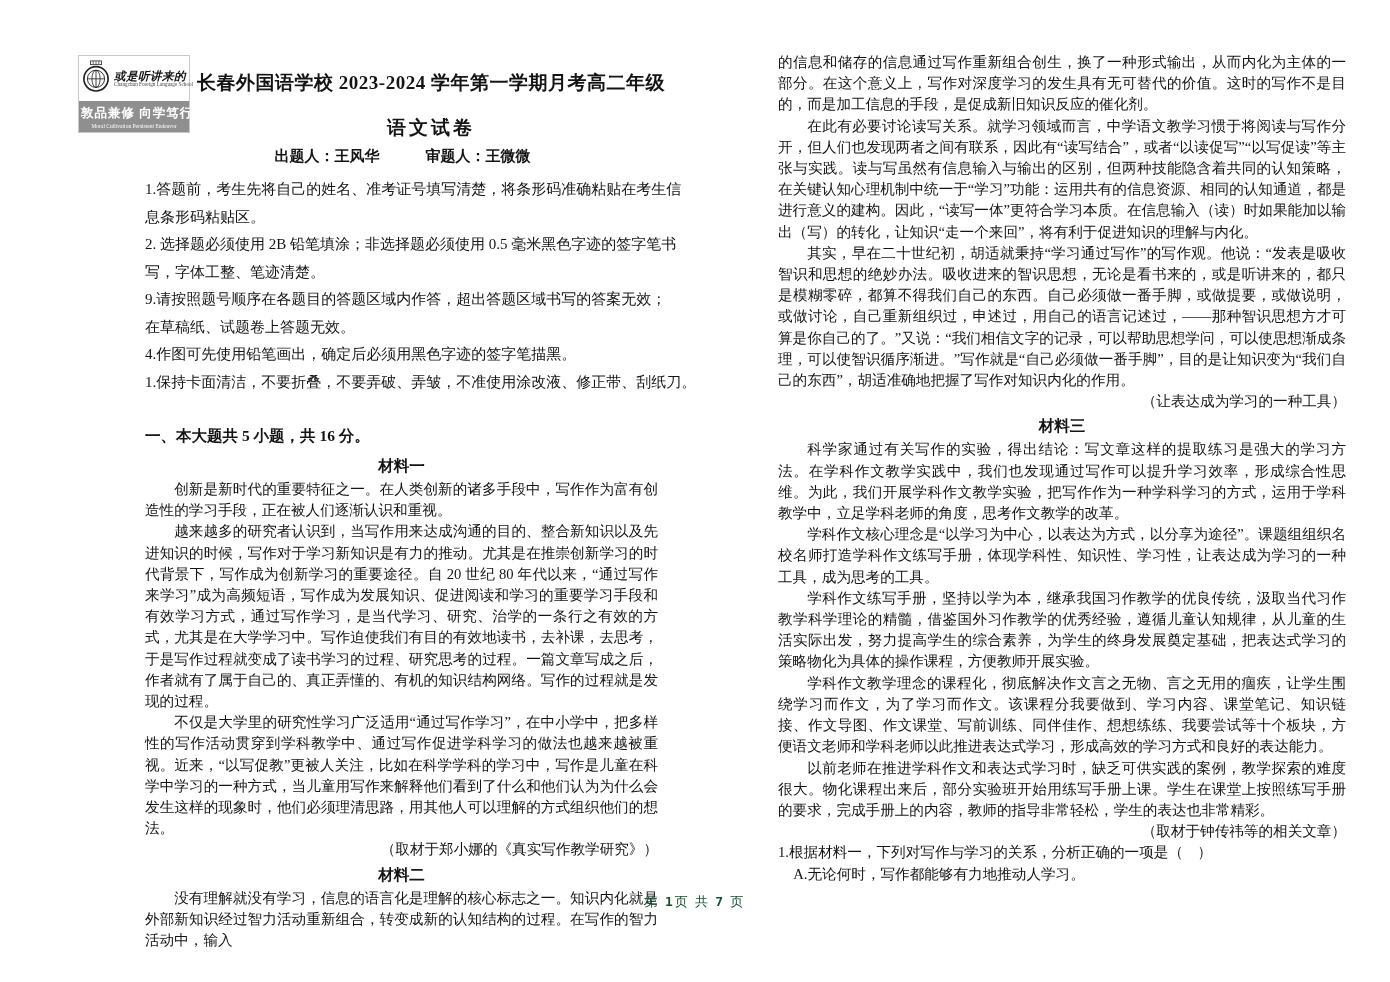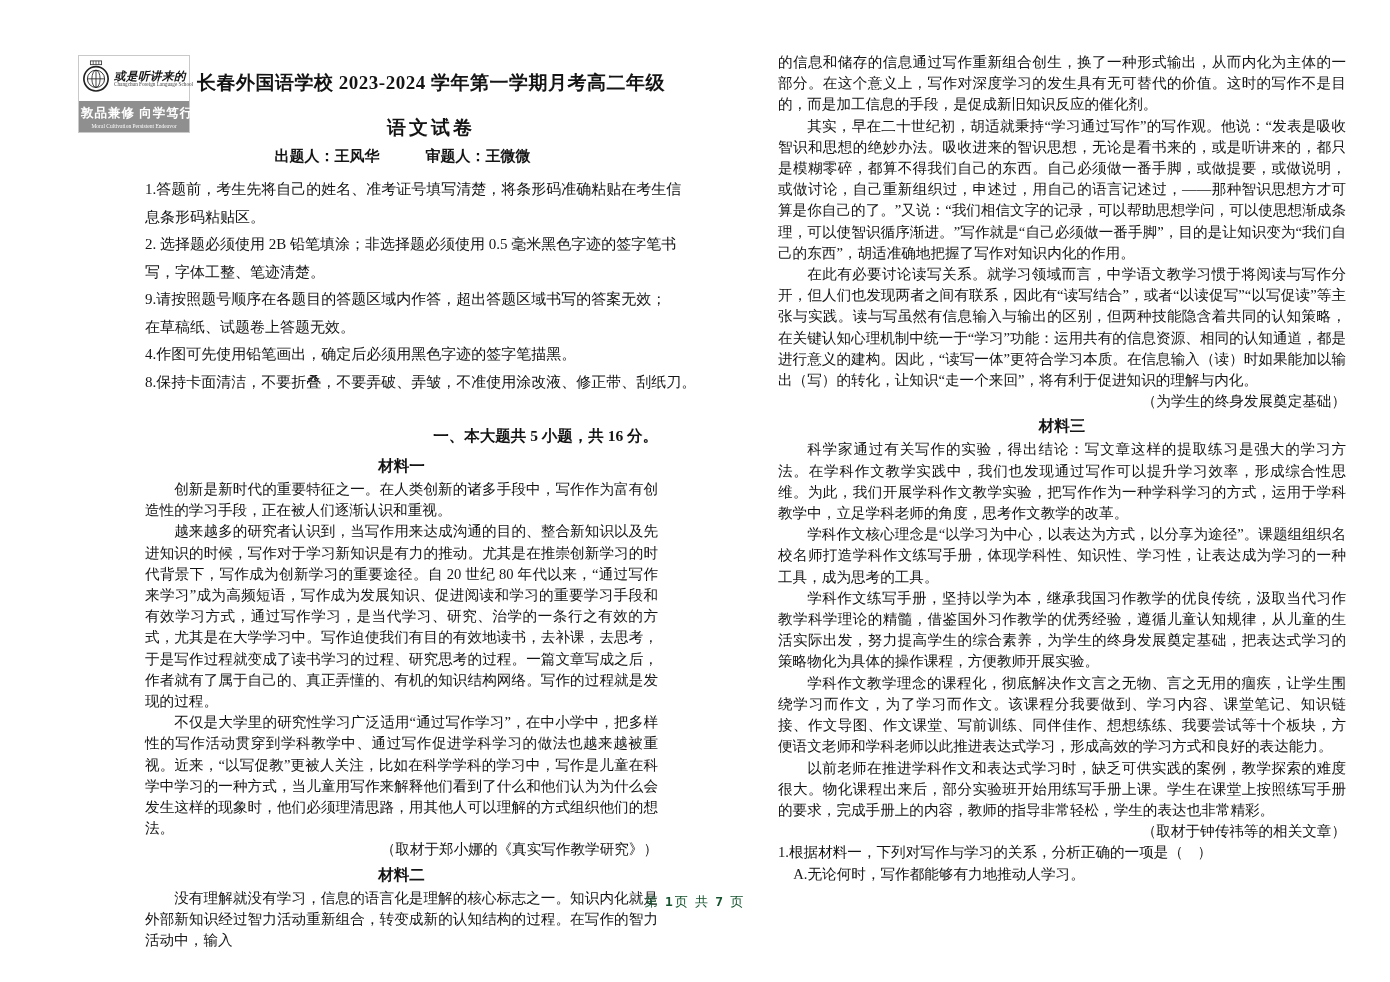--- a/index.html
+++ b/index.html
@@ -27,21 +27,21 @@
   
   .notice{position:absolute;left:145px;top:176px;width:522px;font-size:15px;line-height:27.5px;}
   .notice div{white-space:nowrap;}
 
   
   .col{font-size:14.6px;line-height:21.2px;text-align:justify;}
   .col p{margin:0;}
   .col h3{margin:2px 0;text-align:center;font-size:15.5px;font-weight:bold;line-height:23px;}
   .indent{text-indent:2em;}
   .source{text-align:right;}
-  .sec-heading{font-weight:bold;font-size:15.5px;line-height:24px;margin-bottom:6px;text-align:right;}
+  .sec-heading{font-weight:bold;font-size:15.5px;line-height:24px;margin-bottom:6px;text-align:left;}
   .col-left{position:absolute;left:145px;top:424px;width:513px;}
   .col-right{position:absolute;left:778px;top:52px;width:568px;}
   .question{margin-top:1px;}
   .option{padding-left:1.05em;}
 
   
   .footer{position:absolute;left:0;top:893px;width:100%;text-align:center;
           font-size:13px;letter-spacing:2px;color:#14532d;}
   .footer b{font-family:"DejaVu Sans Mono","Liberation Mono",monospace;font-size:13px;}
 </style>
@@ -86,39 +86,39 @@
   </div>
 
   <div class="notice">
     <div>1.答题前，考生先将自己的姓名、准考证号填写清楚，将条形码准确粘贴在考生信</div>
     <div>息条形码粘贴区。</div>
     <div>2. 选择题必须使用 2B 铅笔填涂；非选择题必须使用 0.5 毫米黑色字迹的签字笔书</div>
     <div>写，字体工整、笔迹清楚。</div>
     <div>9.请按照题号顺序在各题目的答题区域内作答，超出答题区域书写的答案无效；</div>
     <div>在草稿纸、试题卷上答题无效。</div>
     <div>4.作图可先使用铅笔画出，确定后必须用黑色字迹的签字笔描黑。</div>
-    <div>8.保持卡面清洁，不要折叠，不要弄破、弄皱，不准使用涂改液、修正带、刮纸刀。</div>
+    <div>1.保持卡面清洁，不要折叠，不要弄破、弄皱，不准使用涂改液、修正带、刮纸刀。</div>
   </div>
 
   <div class="col col-left">
     <div class="sec-heading">一、本大题共 5 小题，共 16 分。</div>
     <h3>材料一</h3>
     <p class="indent">创新是新时代的重要特征之一。在人类创新的诸多手段中，写作作为富有创造性的学习手段，正在被人们逐渐认识和重视。</p>
     <p class="indent">越来越多的研究者认识到，当写作用来达成沟通的目的、整合新知识以及先进知识的时候，写作对于学习新知识是有力的推动。尤其是在推崇创新学习的时代背景下，写作成为创新学习的重要途径。自 20 世纪 80 年代以来，“通过写作来学习”成为高频短语，写作成为发展知识、促进阅读和学习的重要学习手段和有效学习方式，通过写作学习，是当代学习、研究、治学的一条行之有效的方式，尤其是在大学学习中。写作迫使我们有目的有效地读书，去补课，去思考，于是写作过程就变成了读书学习的过程、研究思考的过程。一篇文章写成之后，作者就有了属于自己的、真正弄懂的、有机的知识结构网络。写作的过程就是发现的过程。</p>
     <p class="indent">不仅是大学里的研究性学习广泛适用“通过写作学习”，在中小学中，把多样性的写作活动贯穿到学科教学中、通过写作促进学科学习的做法也越来越被重视。近来，“以写促教”更被人关注，比如在科学学科的学习中，写作是儿童在科学中学习的一种方式，当儿童用写作来解释他们看到了什么和他们认为为什么会发生这样的现象时，他们必须理清思路，用其他人可以理解的方式组织他们的想法。</p>
     <p class="source">（取材于郑小娜的《真实写作教学研究》）</p>
     <h3>材料二</h3>
     <p class="indent">没有理解就没有学习，信息的语言化是理解的核心标志之一。知识内化就是外部新知识经过智力活动重新组合，转变成新的认知结构的过程。在写作的智力活动中，输入</p>
   </div>
 
   <div class="col col-right">
     <p>的信息和储存的信息通过写作重新组合创生，换了一种形式输出，从而内化为主体的一部分。在这个意义上，写作对深度学习的发生具有无可替代的价值。这时的写作不是目的，而是加工信息的手段，是促成新旧知识反应的催化剂。</p>
+    <p class="indent">在此有必要讨论读写关系。就学习领域而言，中学语文教学习惯于将阅读与写作分开，但人们也发现两者之间有联系，因此有“读写结合”，或者“以读促写”“以写促读”等主张与实践。读与写虽然有信息输入与输出的区别，但两种技能隐含着共同的认知策略，在关键认知心理机制中统一于“学习”功能：运用共有的信息资源、相同的认知通道，都是进行意义的建构。因此，“读写一体”更符合学习本质。在信息输入（读）时如果能加以输出（写）的转化，让知识“走一个来回”，将有利于促进知识的理解与内化。</p>
     <p class="indent">其实，早在二十世纪初，胡适就秉持“学习通过写作”的写作观。他说：“发表是吸收智识和思想的绝妙办法。吸收进来的智识思想，无论是看书来的，或是听讲来的，都只是模糊零碎，都算不得我们自己的东西。自己必须做一番手脚，或做提要，或做说明，或做讨论，自己重新组织过，申述过，用自己的语言记述过，——那种智识思想方才可算是你自己的了。”又说：“我们相信文字的记录，可以帮助思想学问，可以使思想渐成条理，可以使智识循序渐进。”写作就是“自己必须做一番手脚”，目的是让知识变为“我们自己的东西”，胡适准确地把握了写作对知识内化的作用。</p>
-    <p class="indent">在此有必要讨论读写关系。就学习领域而言，中学语文教学习惯于将阅读与写作分开，但人们也发现两者之间有联系，因此有“读写结合”，或者“以读促写”“以写促读”等主张与实践。读与写虽然有信息输入与输出的区别，但两种技能隐含着共同的认知策略，在关键认知心理机制中统一于“学习”功能：运用共有的信息资源、相同的认知通道，都是进行意义的建构。因此，“读写一体”更符合学习本质。在信息输入（读）时如果能加以输出（写）的转化，让知识“走一个来回”，将有利于促进知识的理解与内化。</p>
-    <p class="source">（为学生的终身发展奠定基础）</p>
+    <p class="source">（让表达成为学习的一种工具）</p>
     <h3>材料三</h3>
     <p class="indent">科学家通过有关写作的实验，得出结论：写文章这样的提取练习是强大的学习方法。在学科作文教学实践中，我们也发现通过写作可以提升学习效率，形成综合性思维。为此，我们开展学科作文教学实验，把写作作为一种学科学习的方式，运用于学科教学中，立足学科老师的角度，思考作文教学的改革。</p>
     <p class="indent">学科作文核心理念是“以学习为中心，以表达为方式，以分享为途径”。课题组组织名校名师打造学科作文练写手册，体现学科性、知识性、学习性，让表达成为学习的一种工具，成为思考的工具。</p>
     <p class="indent">学科作文练写手册，坚持以学为本，继承我国习作教学的优良传统，汲取当代习作教学科学理论的精髓，借鉴国外习作教学的优秀经验，遵循儿童认知规律，从儿童的生活实际出发，努力提高学生的综合素养，为学生的终身发展奠定基础，把表达式学习的策略物化为具体的操作课程，方便教师开展实验。</p>
     <p class="indent">学科作文教学理念的课程化，彻底解决作文言之无物、言之无用的痼疾，让学生围绕学习而作文，为了学习而作文。该课程分我要做到、学习内容、课堂笔记、知识链接、作文导图、作文课堂、写前训练、同伴佳作、想想练练、我要尝试等十个板块，方便语文老师和学科老师以此推进表达式学习，形成高效的学习方式和良好的表达能力。</p>
     <p class="indent">以前老师在推进学科作文和表达式学习时，缺乏可供实践的案例，教学探索的难度很大。物化课程出来后，部分实验班开始用练写手册上课。学生在课堂上按照练写手册的要求，完成手册上的内容，教师的指导非常轻松，学生的表达也非常精彩。</p>
     <p class="source">（取材于钟传祎等的相关文章）</p>
     <p class="question">1.根据材料一，下列对写作与学习的关系，分析正确的一项是（　）</p>
     <p class="option">A.无论何时，写作都能够有力地推动人学习。</p>
   </div>

